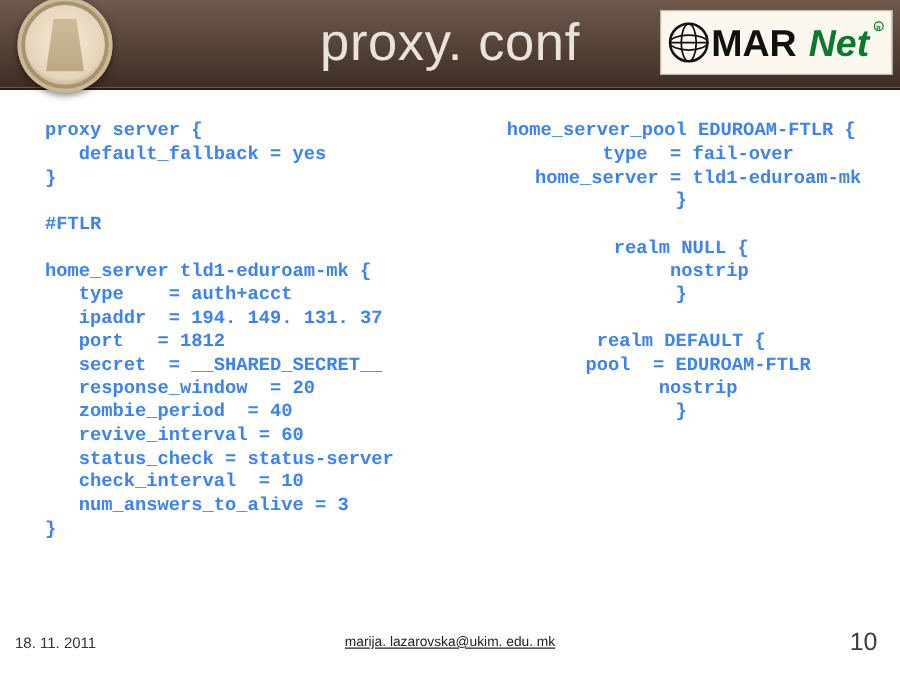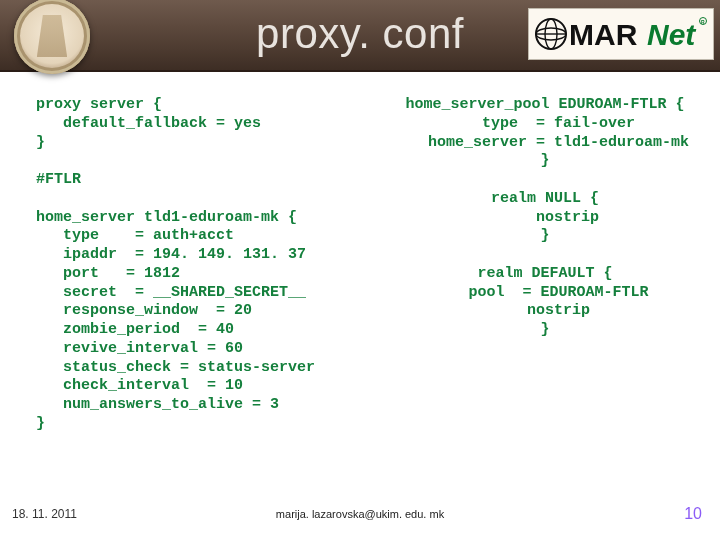--- a/index.html
+++ b/index.html
@@ -43,32 +43,32 @@
     font-weight:700; font-size:0;
   }
   .logo svg { width:176px; height:42px; }
 
   .body {
     position:absolute;
     left:36px; top:96px;
     right:20px;
     display:flex;
   }
-  .col { white-space:pre; font-family:"Courier New",monospace; font-size:15px; font-weight:bold; line-height:1.25; color:#15803d; }
+  .col { white-space:pre; font-family:"Courier New",monospace; font-size:15px; font-weight:bold; line-height:1.25; color:#3b82f6; }
   .col-left { width:350px; }
   .col-right { flex:1; padding-left:4px;text-align:center; }
 
   .footer {
     position:absolute; left:0; bottom:20px; width:100%;
     display:flex; align-items:center;
     font-size:12px; color:#333;
   }
   .fdate { position:absolute; left:12px; }
-  .femail { width:100%; text-align:center; font-size:11px; color:#222; }
-  .fpage { position:absolute; right:18px; font-size:16px; color:#8b5cf6; }
+  .femail { width:100%; text-align:center; font-size:11px; color:#222;text-decoration:underline; }
+  .fpage { position:absolute; right:18px; font-size:20px; color:#404040; }
 </style>
 </head>
 <body>
 
 <div class="slide">
 
   <div class="header">
     <div class="seal">
       <div class="seal-figs"></div>
     </div>

